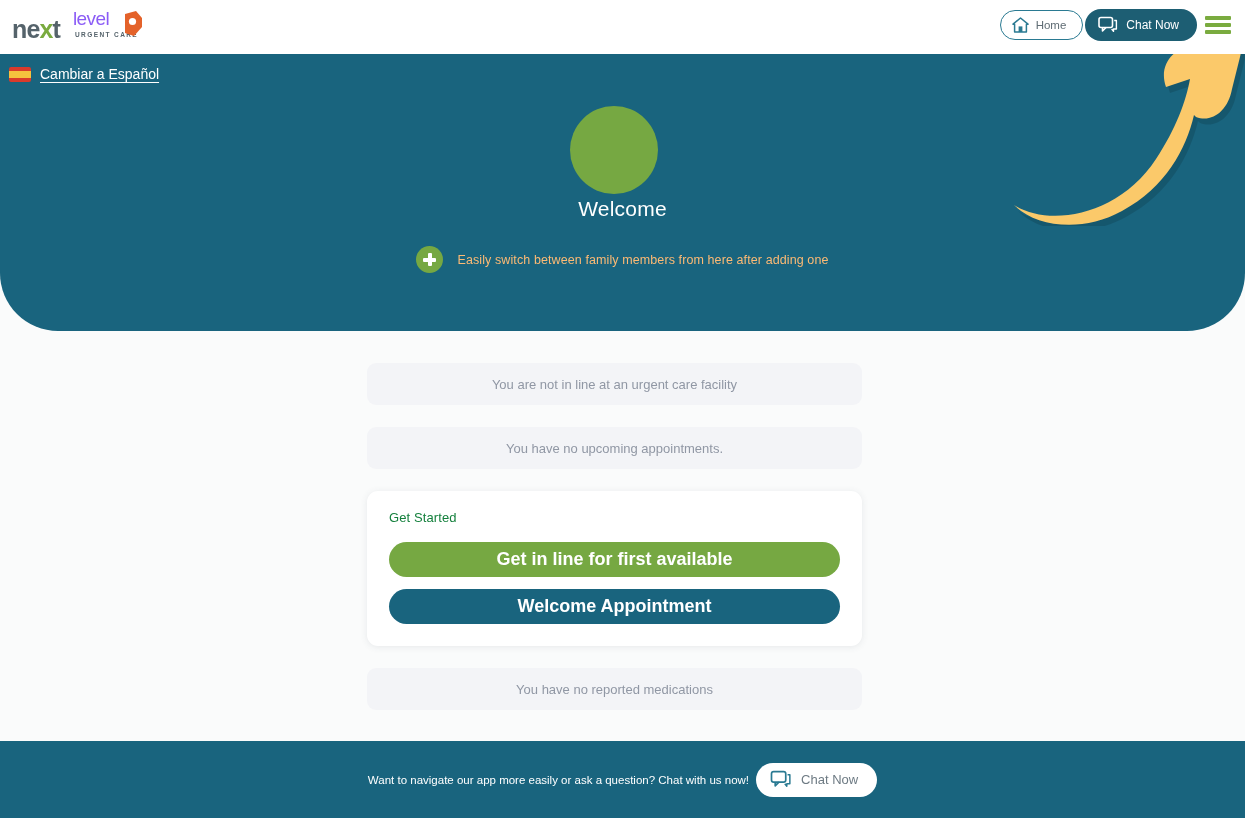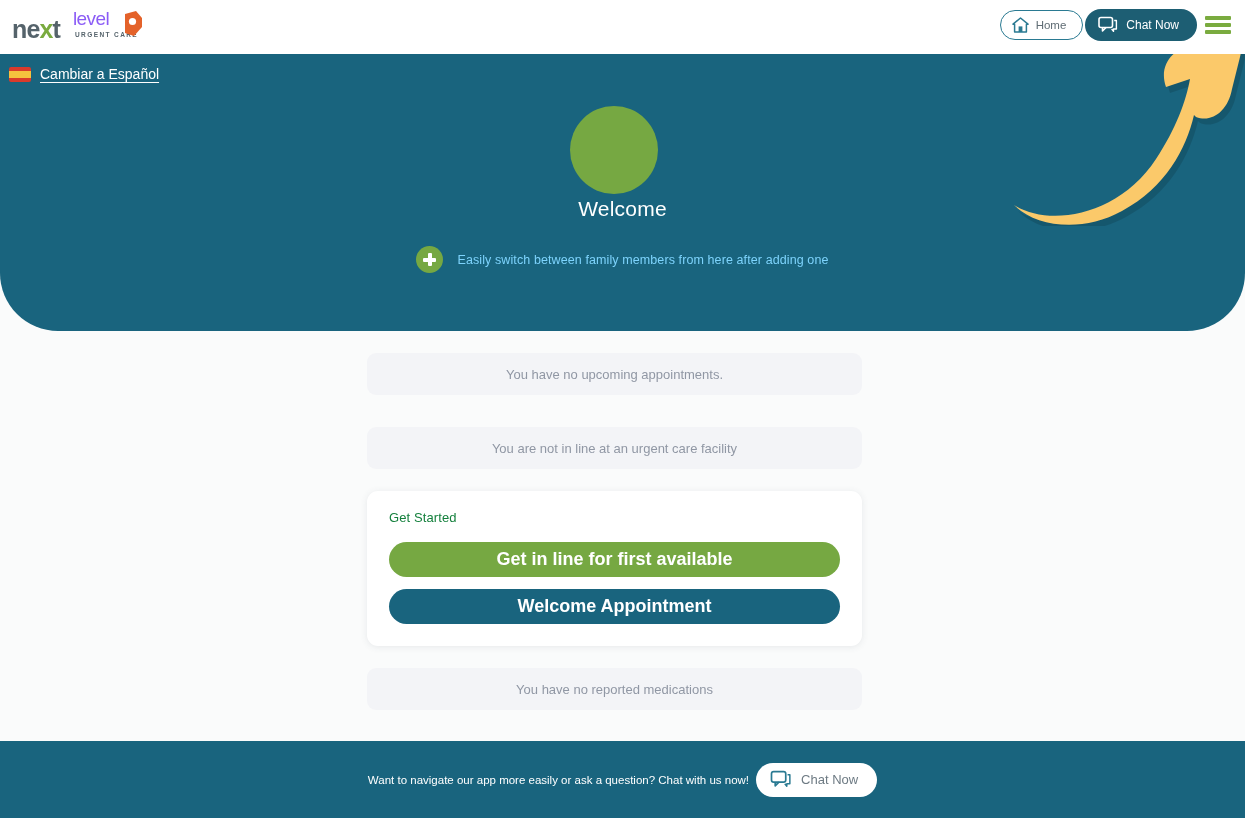--- a/index.html
+++ b/index.html
@@ -199,21 +199,21 @@
   .plus-circle:before, .plus-circle:after {
     content: "";
     position: absolute;
     background: #ffffff;
     border-radius: 1px;
   }
   .plus-circle:before { left: 7px; top: 11.5px; width: 13px; height: 4px; }
   .plus-circle:after  { left: 11.5px; top: 7px; width: 4px; height: 13px; }
   .switch-text {
     font-size: 12.5px;
-    color: #7dd3fc;
+    color: #fdba74;
     letter-spacing: 0.1px;
   }
 
   
   .arrow {
     position: absolute;
     right: 0; top: 26px;
     width: 250px; height: 200px;
     pointer-events: none;
     z-index: 5;
@@ -383,23 +383,23 @@
       <path d="M16 174 C50 196 120 186 158 128 C178 98 188 70 192 48
                L168 56 C160 34 176 16 196 14 L222 6 C236 2 246 12 242 26
                L234 58 C230 80 214 92 198 86 L196 84
                C188 118 168 156 124 180 C84 202 38 196 16 174 Z" fill="#FBC96A"></path>
     </g>
   </svg>
 
   <div class="main">
     <div class="col">
 
+      <div class="status-card sc1">You are not in line at an urgent care facility</div>
+
       <div class="status-card sc2">You have no upcoming appointments.</div>
-
-      <div class="status-card sc1">You are not in line at an urgent care facility</div>
 
       <div class="getstarted">
         <div class="gs-title">Get Started</div>
         <div class="btn btn-green">Get in line for first available</div>
         <div class="btn btn-teal">Welcome Appointment</div>
       </div>
 
       <div class="status-card sc3">You have no reported medications</div>
     </div>
   </div>

